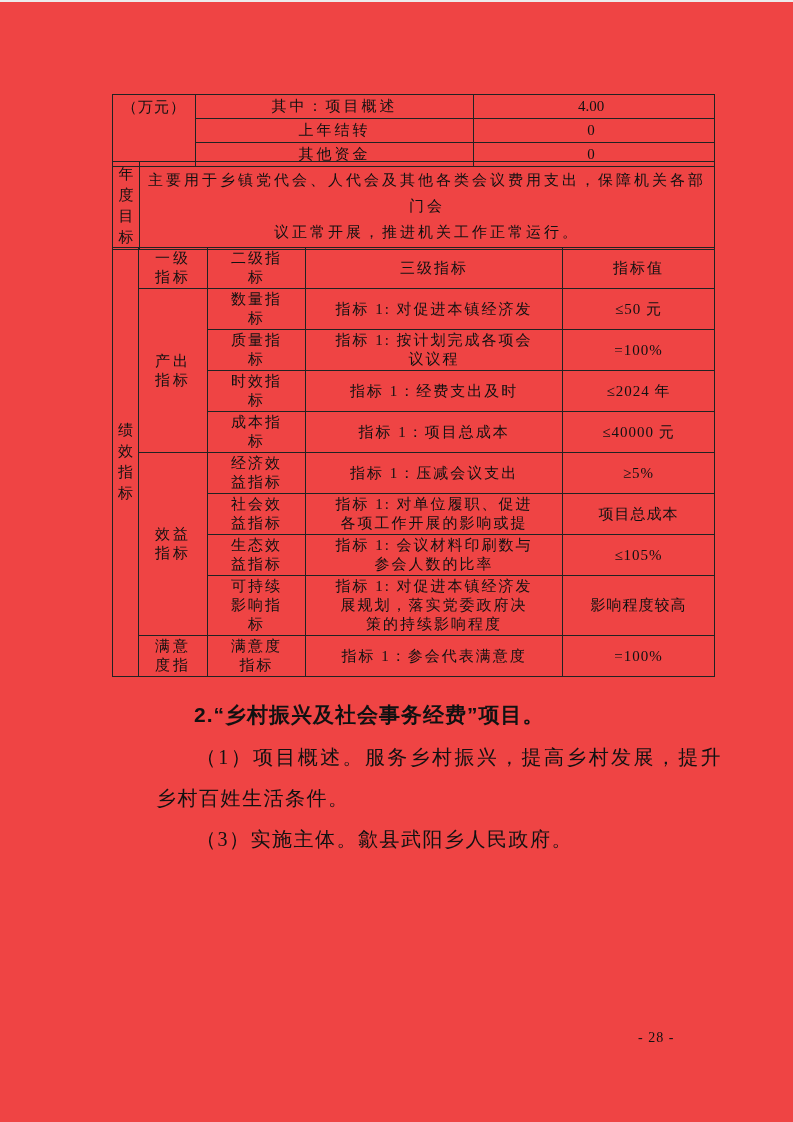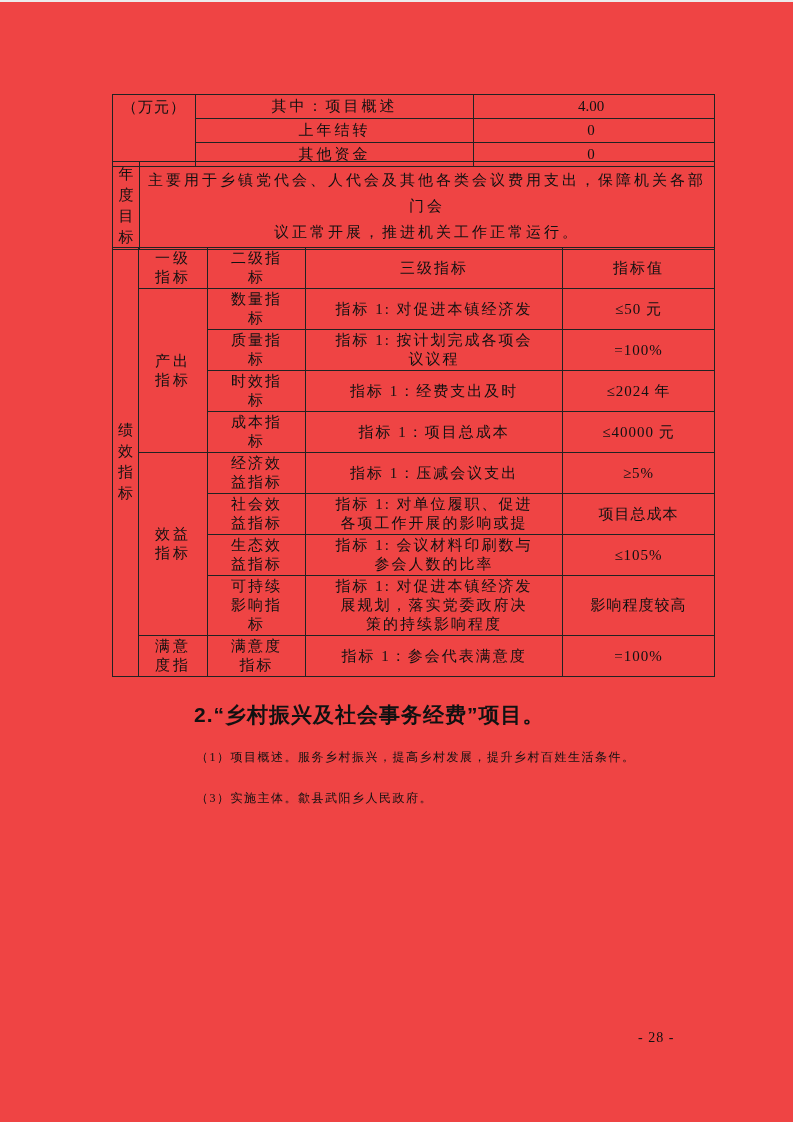--- a/index.html
+++ b/index.html
@@ -68,21 +68,21 @@
   .heading {
     font-family: "Liberation Sans", sans-serif;
     font-weight: bold;
     font-size: 21px;
     line-height: 30px;
     text-indent: 38px;
     letter-spacing: 1px;
     margin: 0 0 7px 0;
   }
   .para {
-    font-size: 12px;
+    font-size: 20px;
     line-height: 41px;
     letter-spacing: 1.5px;
     text-align: justify;
     text-indent: 40px;
     margin: 0;
   }
   .page-number {
     position: absolute;
     left: 638px;
     top: 1030px;

